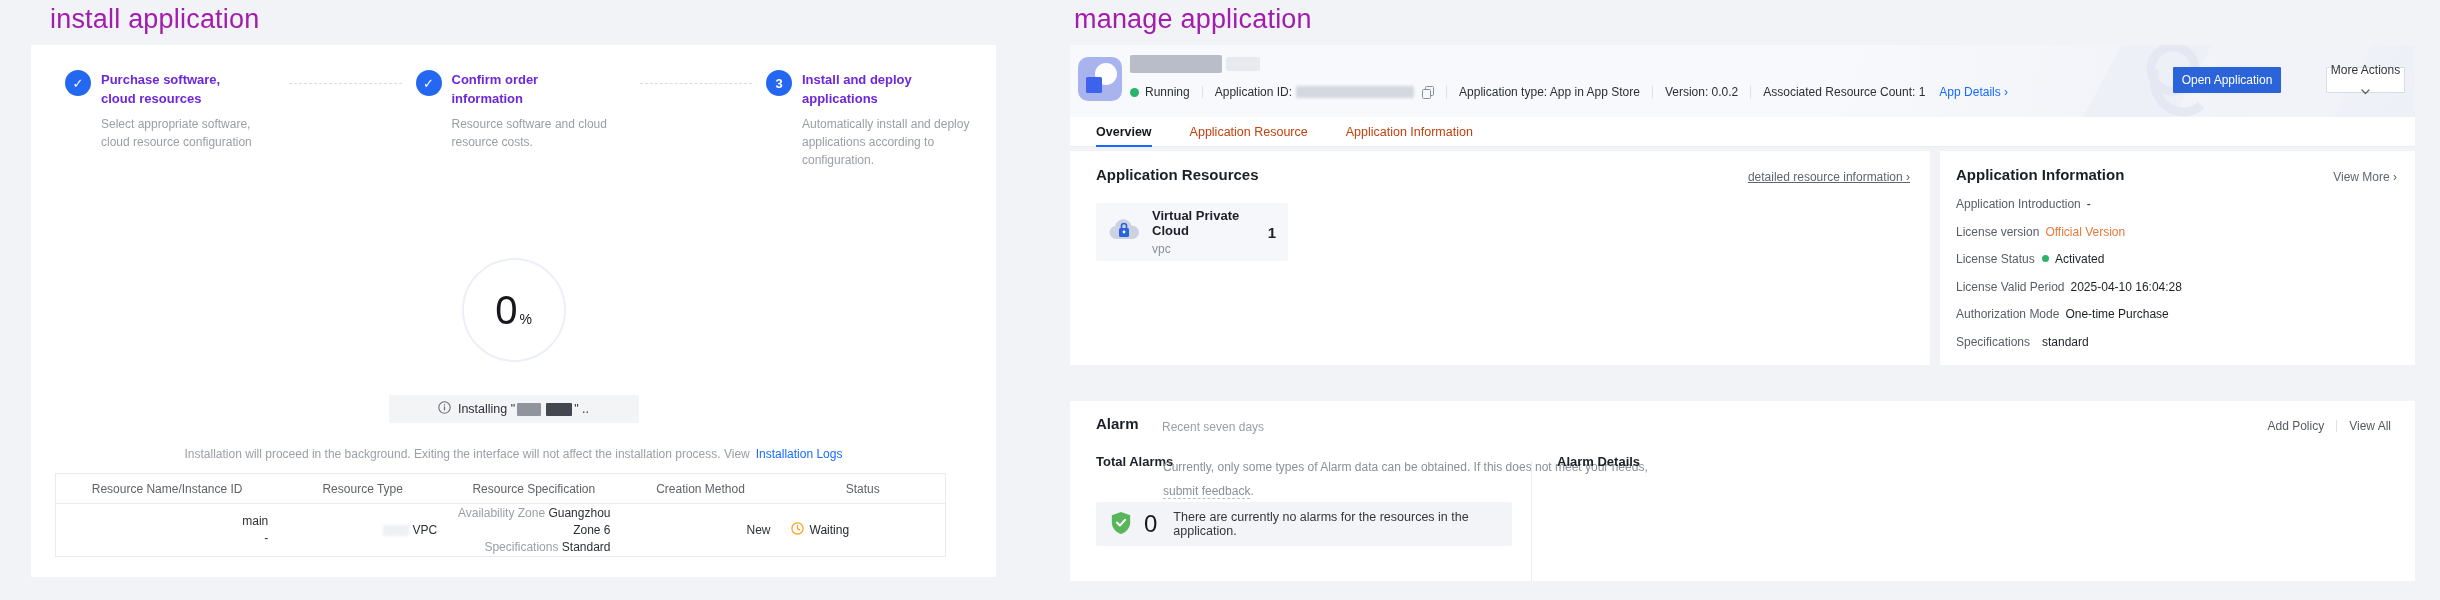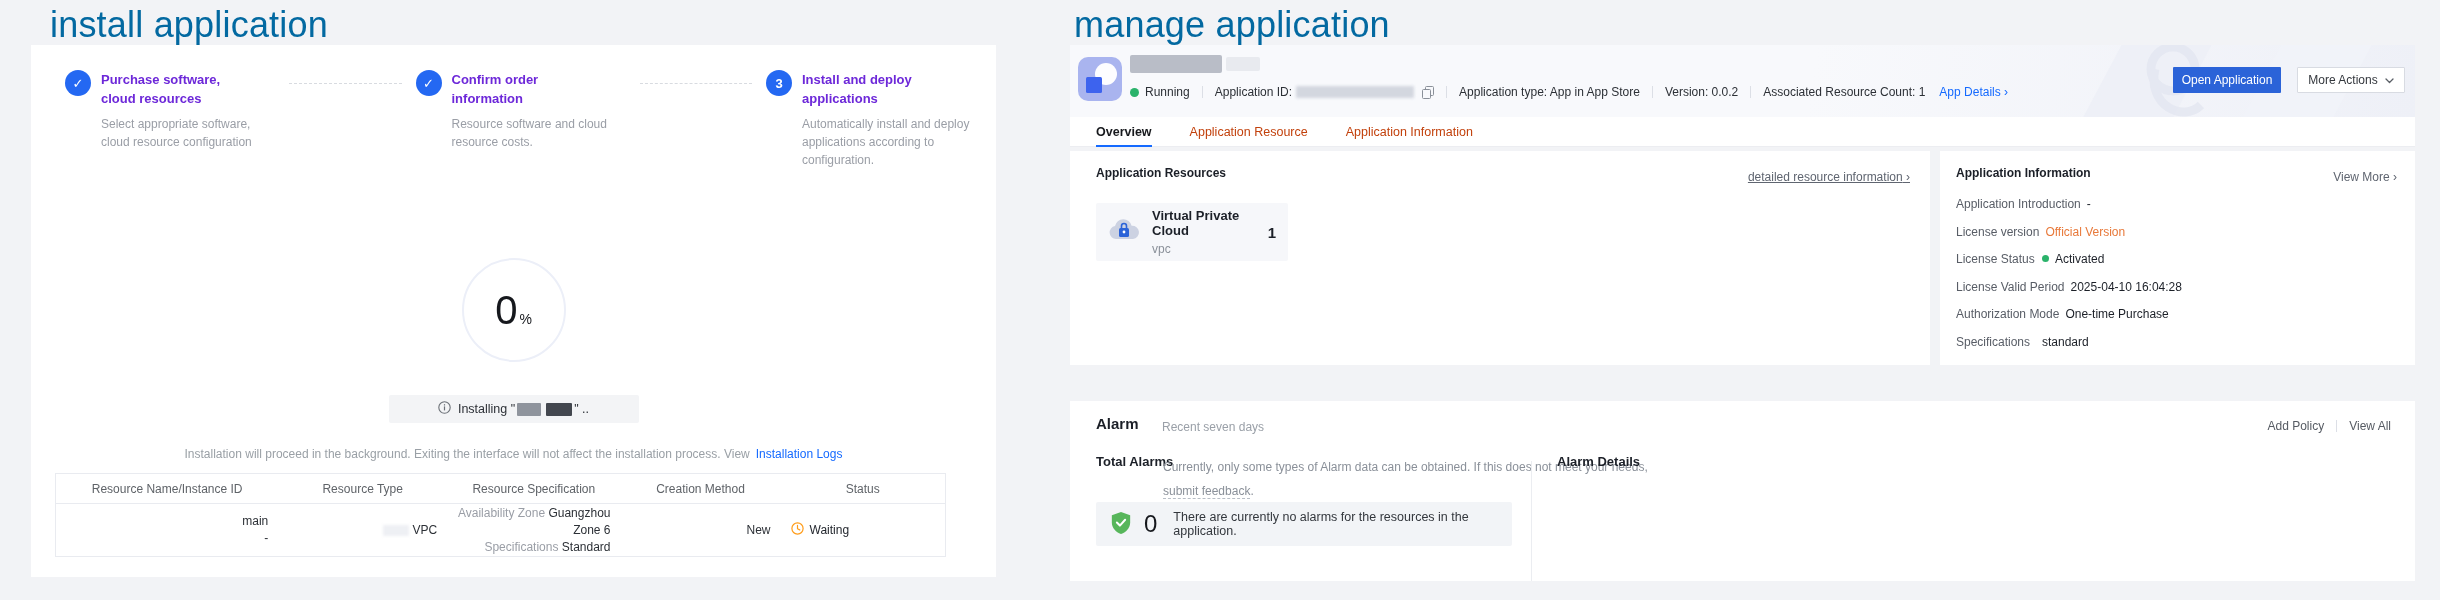--- a/index.html
+++ b/index.html
@@ -2,21 +2,21 @@
 <html><head>
 <meta charset="utf-8">
 <style>
   * { margin:0; padding:0; box-sizing:border-box; }
   html,body { width:2440px; height:600px; }
   body {
     font-family:"Liberation Sans","DejaVu Sans",sans-serif;
     background:#f2f3f6; color:#23272e; font-size:12px;
     position:relative; overflow:hidden;
   }
-  .panel-title { font-size:36px; font-weight:500; color:#0369a1; letter-spacing:.2px; }
+  .panel-title { font-size:27px; font-weight:500; color:#a21caf; letter-spacing:.2px; }
   .card { background:#fff; position:absolute; }
 
   
   .left-panel { position:absolute; left:30px; top:4px; width:966px; height:596px; }
   .left-panel .panel-title { position:absolute; left:20px; top:0; }
   .left-card { left:1px; top:41px; width:965px; height:532px; }
 
   .stepper { position:absolute; left:34px; right:30px; top:25px; display:flex; }
   .step { display:flex; width:218px; flex:0 0 auto; }
   .step-badge { width:26px; height:26px; border-radius:50%; background:#2468f2; color:#fff;
@@ -72,32 +72,32 @@
   .id-redact { display:inline-block; width:118px; height:12px; background:#d3d7df; filter:blur(1.6px); margin:0 6px 0 4px; border-radius:1px; }
   .copy-btn { margin-left:2px; cursor:pointer; display:inline-flex; }
   .app-details { color:#156aff; margin-left:14px; cursor:pointer; }
   .chev { font-size:12px; }
   .watermark { position:absolute; right:170px; top:-18px; opacity:.8; }
   .stripe { position:absolute; top:-30px; width:90px; height:160px; background:#eef0f7; transform:skewX(-28deg); }
   .s1 { right:230px; } .s2 { right:70px; background:#f1f3f9; }
 
   .btn { position:absolute; top:22px; height:26px; font-size:12px; display:flex; align-items:center; justify-content:center; cursor:pointer; border-radius:1px; }
   .btn-primary { right:134px; width:108px; background:#2b63d8; color:#fff; }
-  .btn-default { right:10px; width:108px; background:#fff; border:1px solid #d8dbe2; color:#33373d; gap:7px; }
+  .btn-default { right:10px; width:79px; background:#fff; border:1px solid #d8dbe2; color:#33373d; gap:7px;flex-direction:column; }
 
   .tabs-row { height:30px; background:#fff; border-bottom:1px solid #ecedf1; display:flex; padding-left:26px; }
   .tab { margin-right:38px; font-size:12.5px; color:#c2410c; display:flex; align-items:center; position:relative; cursor:pointer; }
   .tab.active { color:#17191d; font-weight:700; }
   .tab.active::after { content:""; position:absolute; left:0; right:0; bottom:-1px; height:2px; background:#156aff; }
 
   .content-row { position:absolute; left:0; top:147px; width:1345px; height:214px; display:flex; gap:10px; }
   .resources-card { position:relative; flex:0 0 860px; background:#fff; }
   .appinfo-card { position:relative; flex:1 1 auto; background:#fff; }
 
-  .card-heading { font-size:12px; font-weight:700; color:#1b1f27; }
+  .card-heading { font-size:15px; font-weight:700; color:#1b1f27; }
   .resources-card .card-heading { position:absolute; left:26px; top:15px; }
   .res-link { position:absolute; right:20px; top:19px; font-size:12px; color:#5f6570; cursor:pointer;text-decoration:underline; }
   .vpc-tile { position:absolute; left:26px; top:52px; width:192px; height:58px; background:#f6f7fa; border-radius:2px;
     display:flex; align-items:center; padding:0 12px; cursor:pointer; }
   .vpc-texts { margin-left:12px; }
   .vpc-title-row { display:flex; align-items:flex-end; }
   .vpc-title { font-size:13px; font-weight:700; color:#1c2028; line-height:15px; }
   .vpc-count { font-size:15px; font-weight:700; color:#1c2028; margin-left:5px; position:relative; top:3px; }
   .vpc-sub { font-size:12px; color:#8a9099; margin-top:4px; }
 

